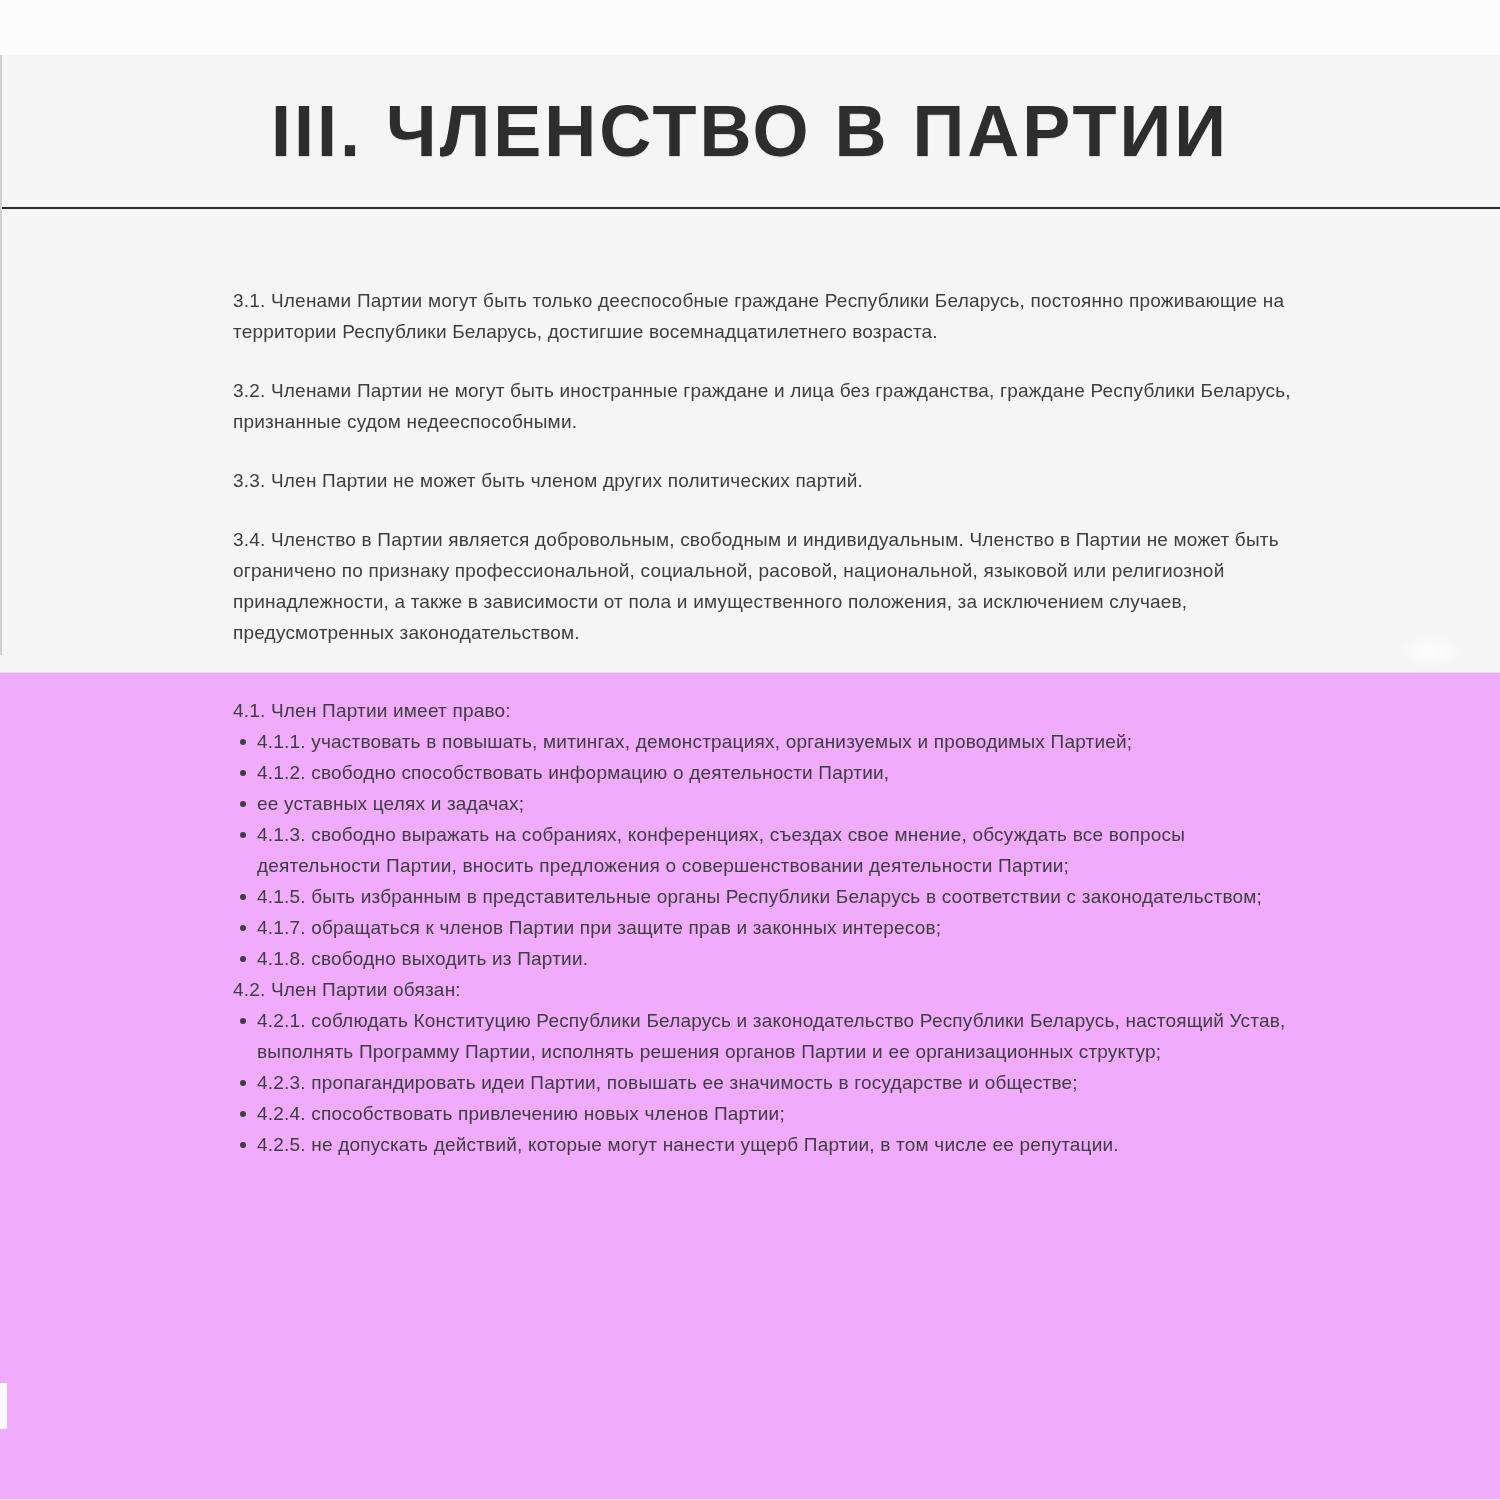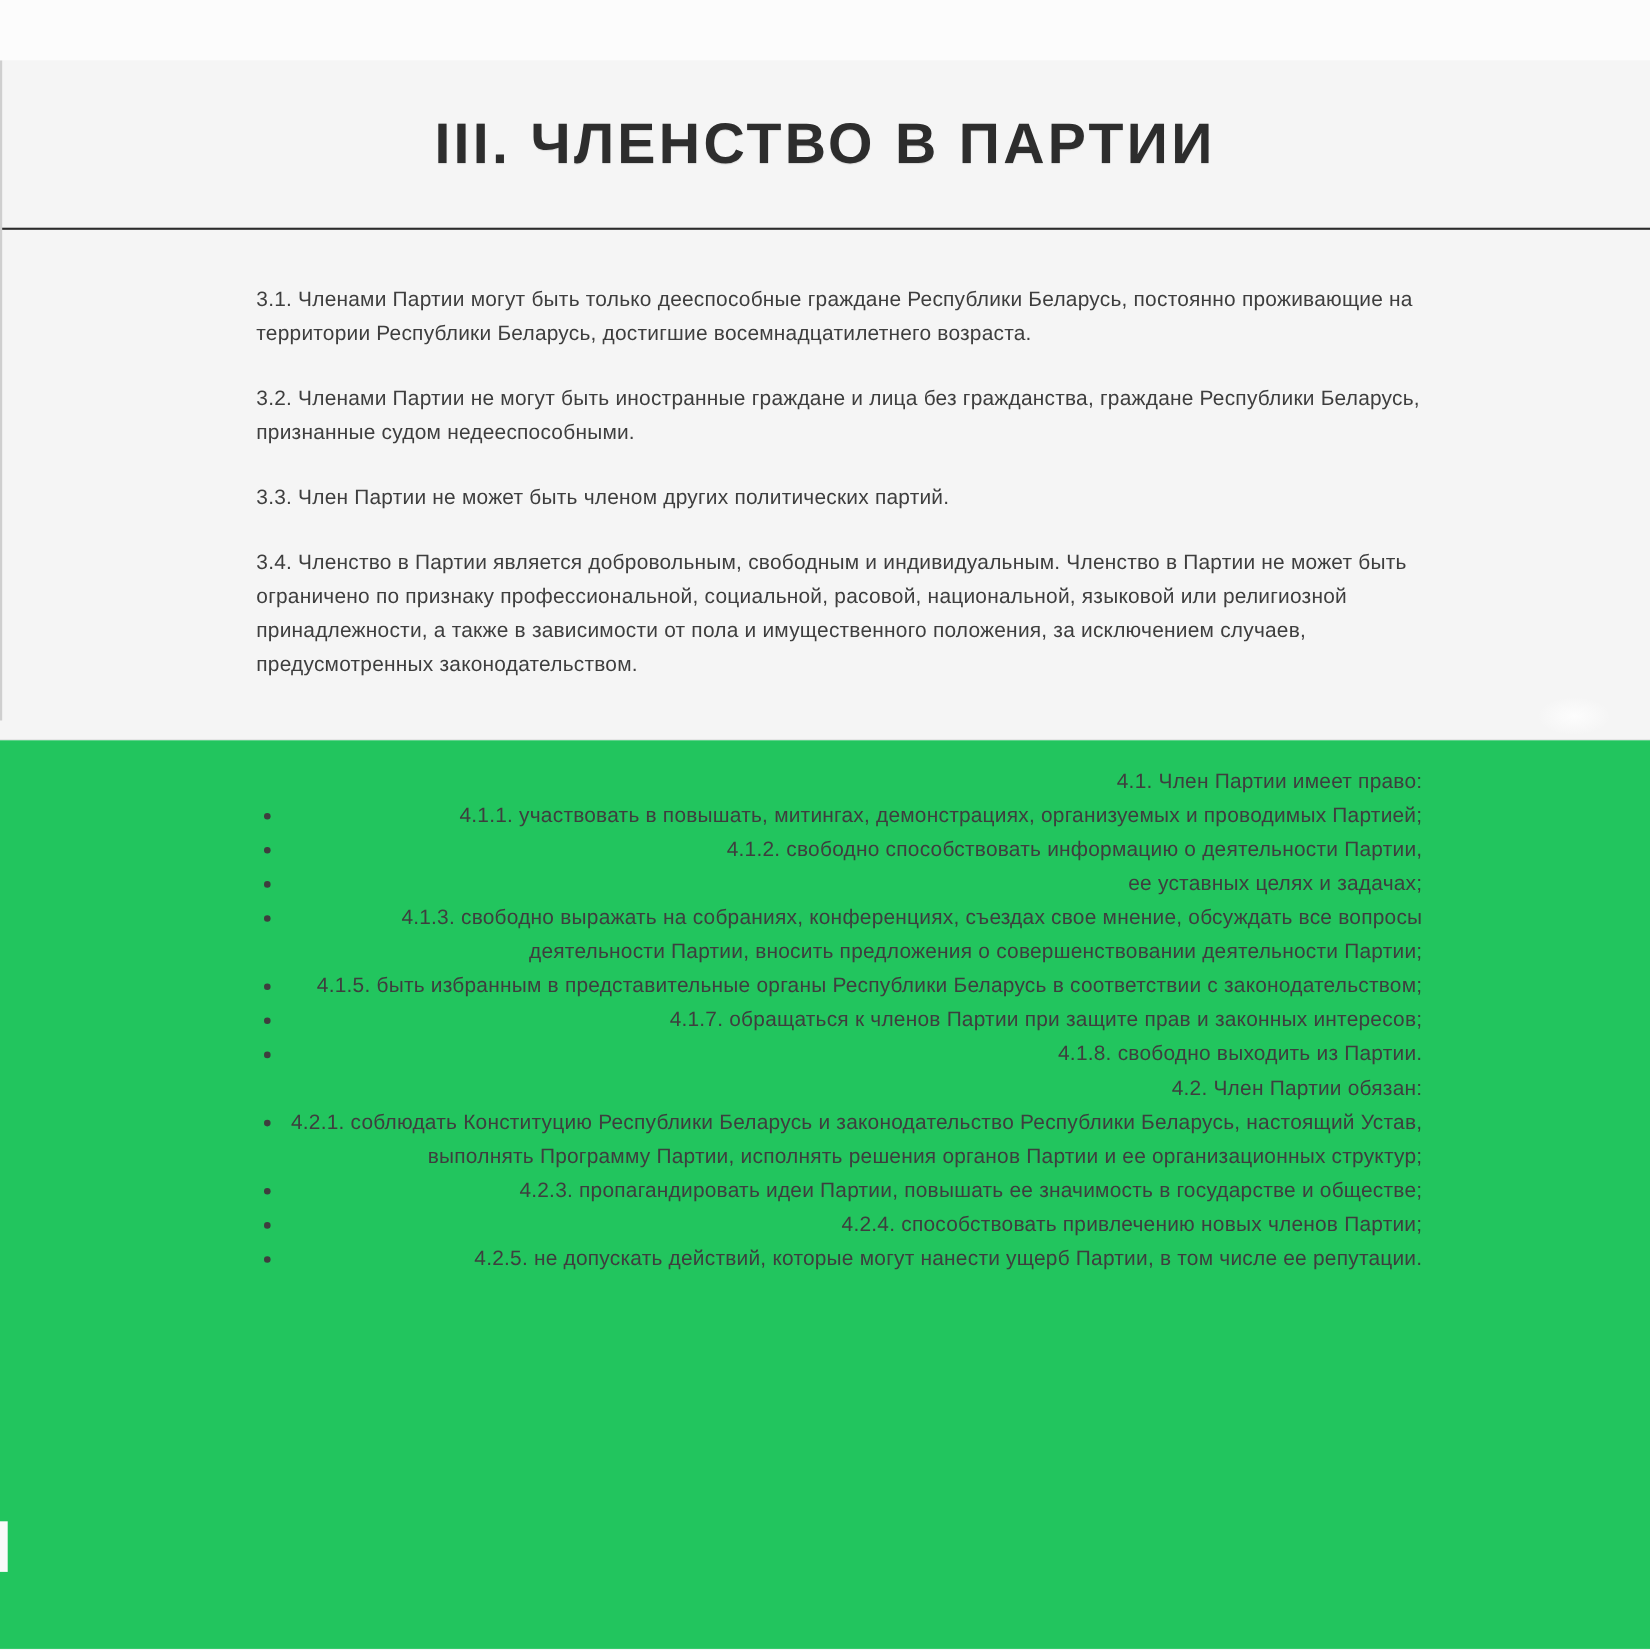--- a/index.html
+++ b/index.html
@@ -18,54 +18,53 @@
   }
   .title-band {
     height: 152px;
     display: flex;
     align-items: center;
     justify-content: center;
     background: #f5f5f5;
   }
   .page-title {
     margin: 0;
-    font-size: 52px;
+    font-size: 72px;
     font-weight: 800;
     letter-spacing: 3px;
     color: #2d2d2d;
     white-space: nowrap;
     text-shadow: 0 1px 1px rgba(0,0,0,0.12);
   }
   .divider-dark {
     height: 2px;
     background: #2b2b2b;
   }
   .section-membership {
     height: 463px;
     background: #f5f5f5;
-    padding-top: 48px;
+    padding-top: 76px;
     box-sizing: border-box;
   }
   .para {
     width: 1060px;
     margin: 0 0 28px 233px;
     font-size: 19px;
     line-height: 31px;
     letter-spacing: 0.2px;
   }
   .divider-light {
     height: 1px;
     background: #e3e3e3;
   }
   .section-clauses {
-    background: #22c55e;
+    background: #f0abfc;
     min-height: 826px;
     padding-top: 22px;
     box-sizing: border-box;
-    text-align: right;
   }
   .list-heading {
     width: 1060px;
     margin: 0 0 0 233px;
     font-size: 19px;
     line-height: 31px;
     letter-spacing: 0.2px;
   }
   ul.clauses {
     list-style: none;

